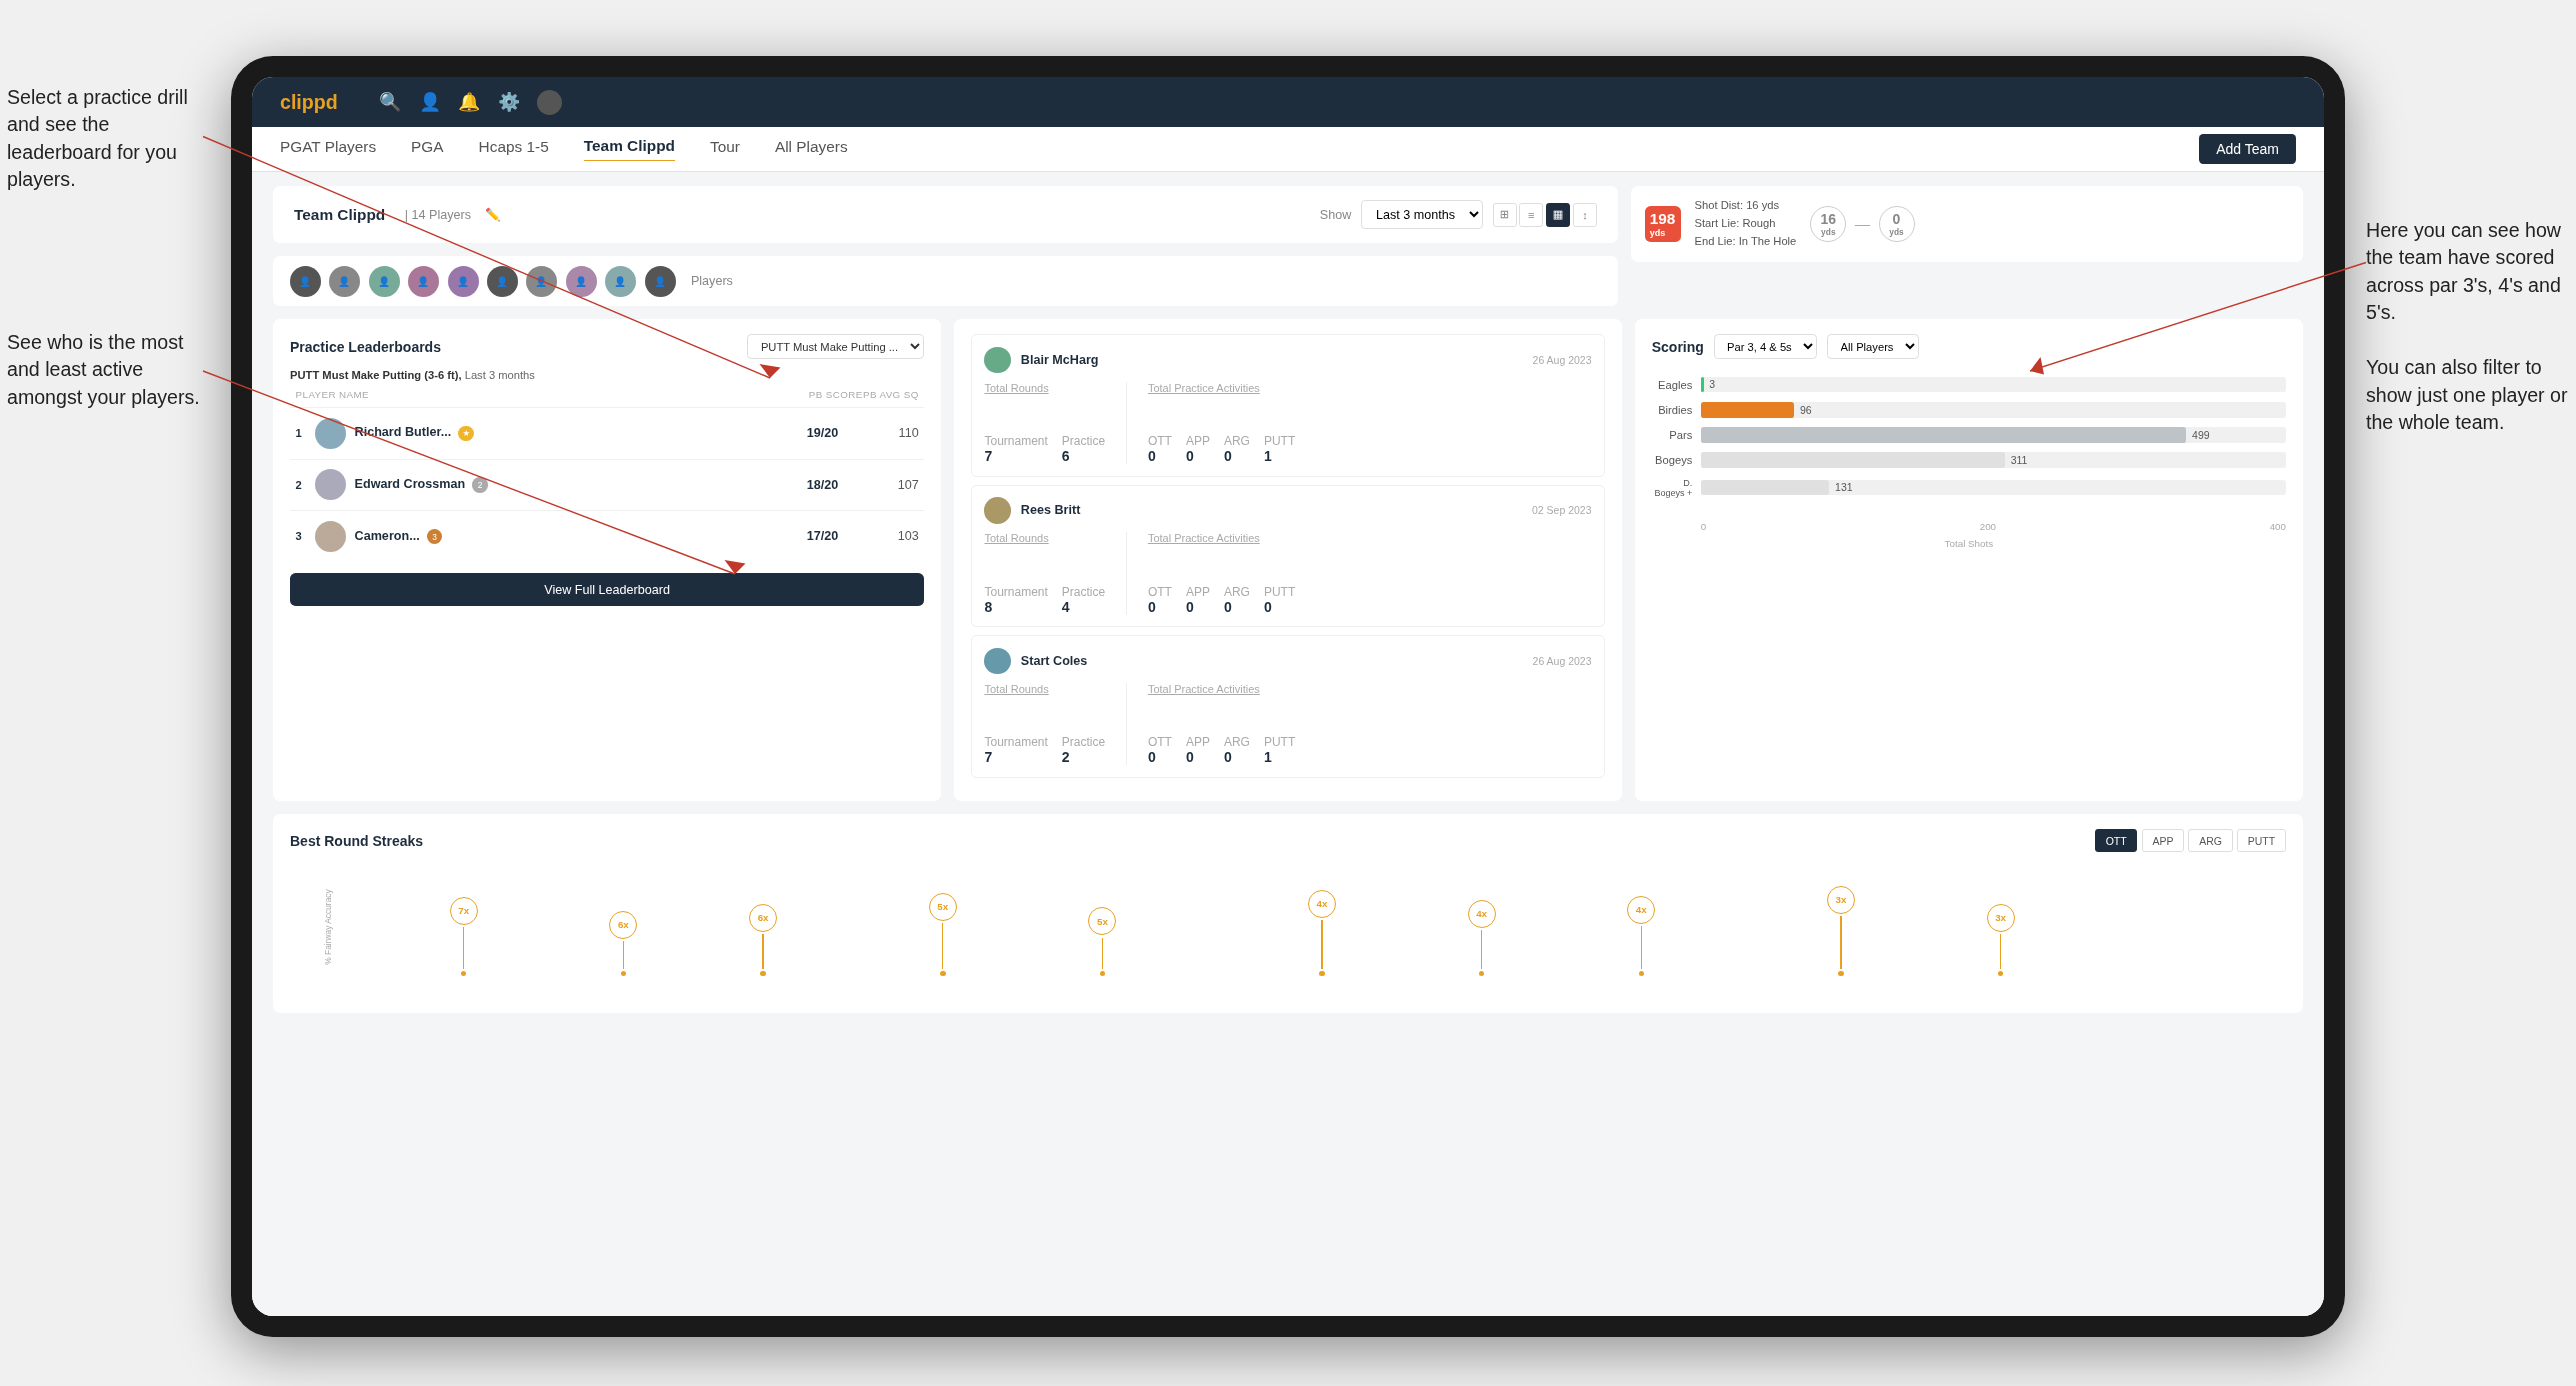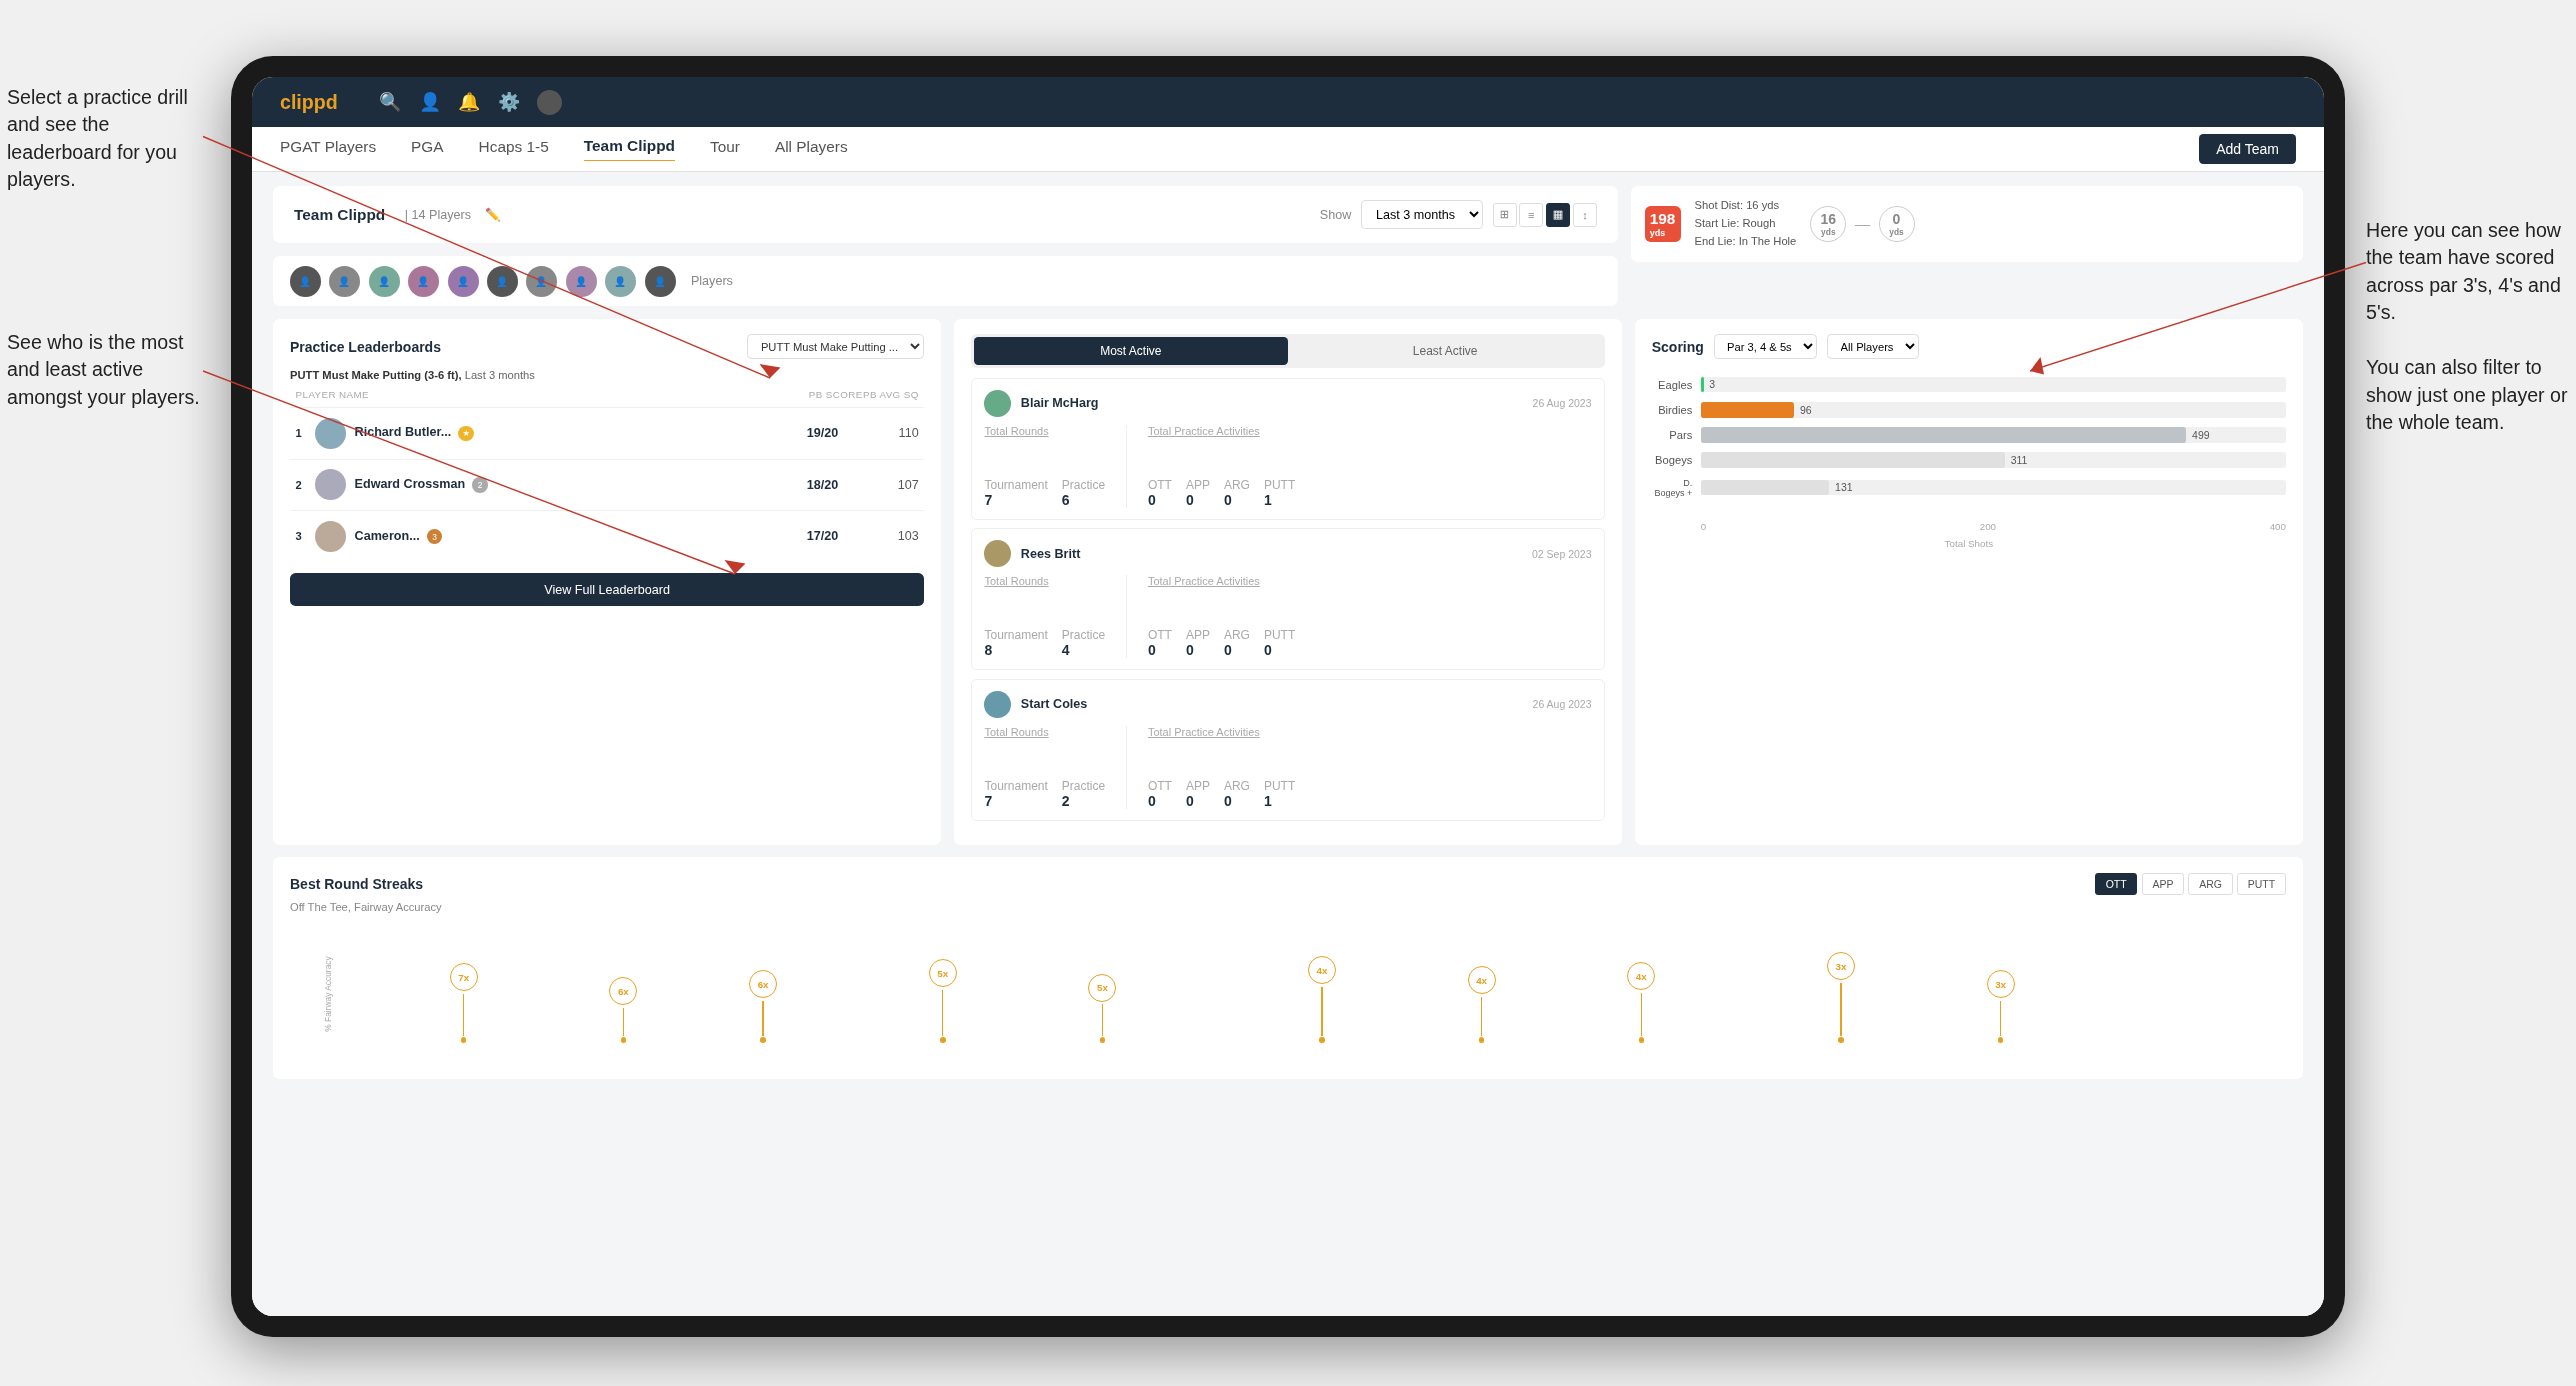--- a/index.html
+++ b/index.html
@@ -659,24 +659,20 @@
               <span class="lb-badge badge-bronze">3</span>
             </div>
             <div class="lb-score">17/20</div>
             <div class="lb-avg">103</div>
           </div>
 
           <button class="view-lb-btn">View Full Leaderboard</button>
         </div>
 
         <div class="card">
-          <div class="activity-toggle">
-            <button class="toggle-btn active">Most Active</button>
-            <button class="toggle-btn">Least Active</button>
-          </div>
 
           <div class="player-act-card">
             <div class="pac-header">
               <div class="pac-avatar" style="background:#6a8;"></div>
               <span class="pac-name">Blair McHarg</span>
               <span class="pac-date">26 Aug 2023</span>
             </div>
             <div class="pac-stats">
               <div>
                 <div class="pac-stat-label">Total Rounds</div>
@@ -874,21 +870,20 @@
       <div class="streaks-card">
         <div class="streaks-header">
           <span class="streaks-title">Best Round Streaks</span>
           <div class="streaks-filters">
             <button class="streak-filter-btn active">OTT</button>
             <button class="streak-filter-btn">APP</button>
             <button class="streak-filter-btn">ARG</button>
             <button class="streak-filter-btn">PUTT</button>
           </div>
         </div>
-        <div class="streaks-subtitle">Off The Tee, Fairway Accuracy</div>
         <div class="streaks-chart">
 
           <div style="position:absolute;left:0;top:50%;transform:translateY(-50%) rotate(-90deg);font-size:8.4px;color:#aaa;transform-origin:center center;">% Fairway Accuracy</div>
 
           <div class="streak-point" style="left:8%;">
             <div class="streak-bubble">7x</div>
             <div class="streak-stem" style="height:42px;"></div>
             <div class="streak-dot"></div>
           </div>
           <div class="streak-point" style="left:16%;">

